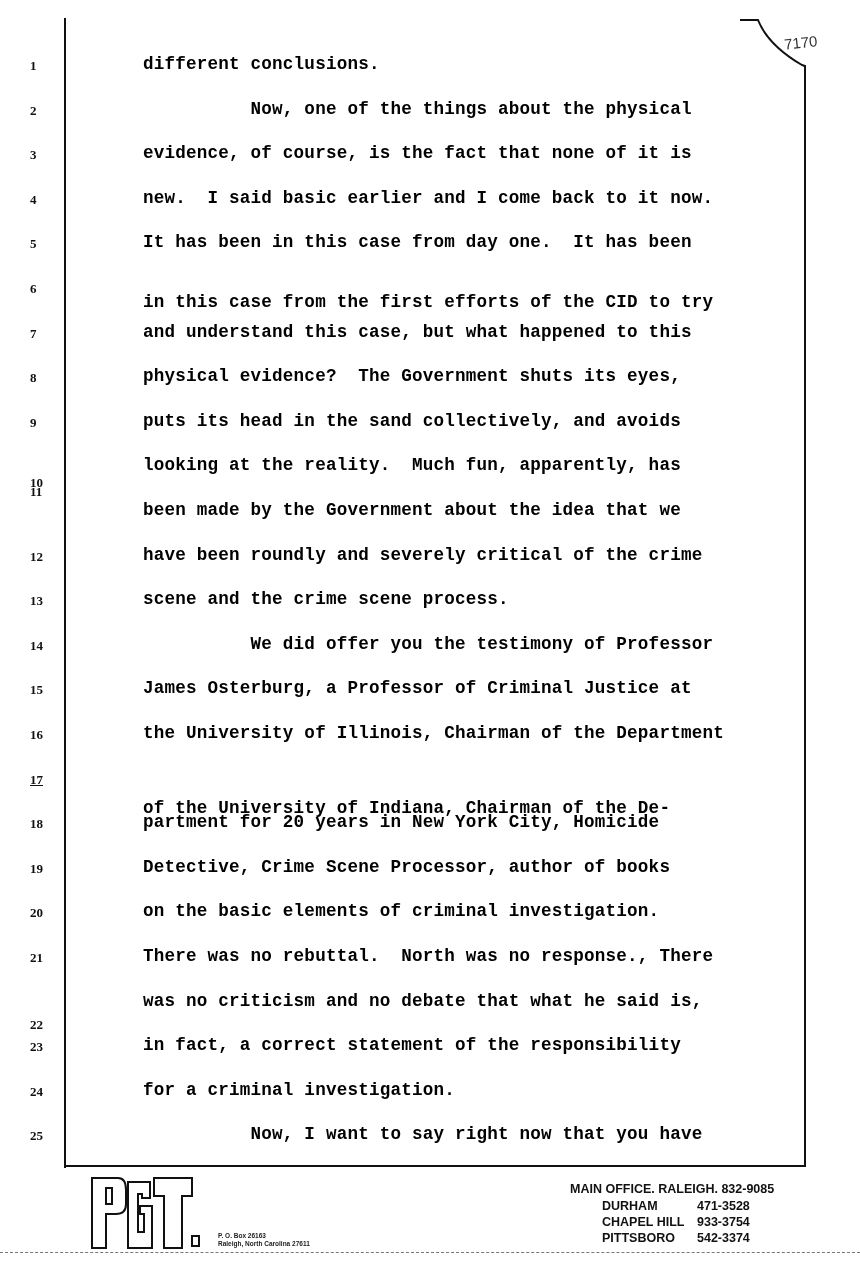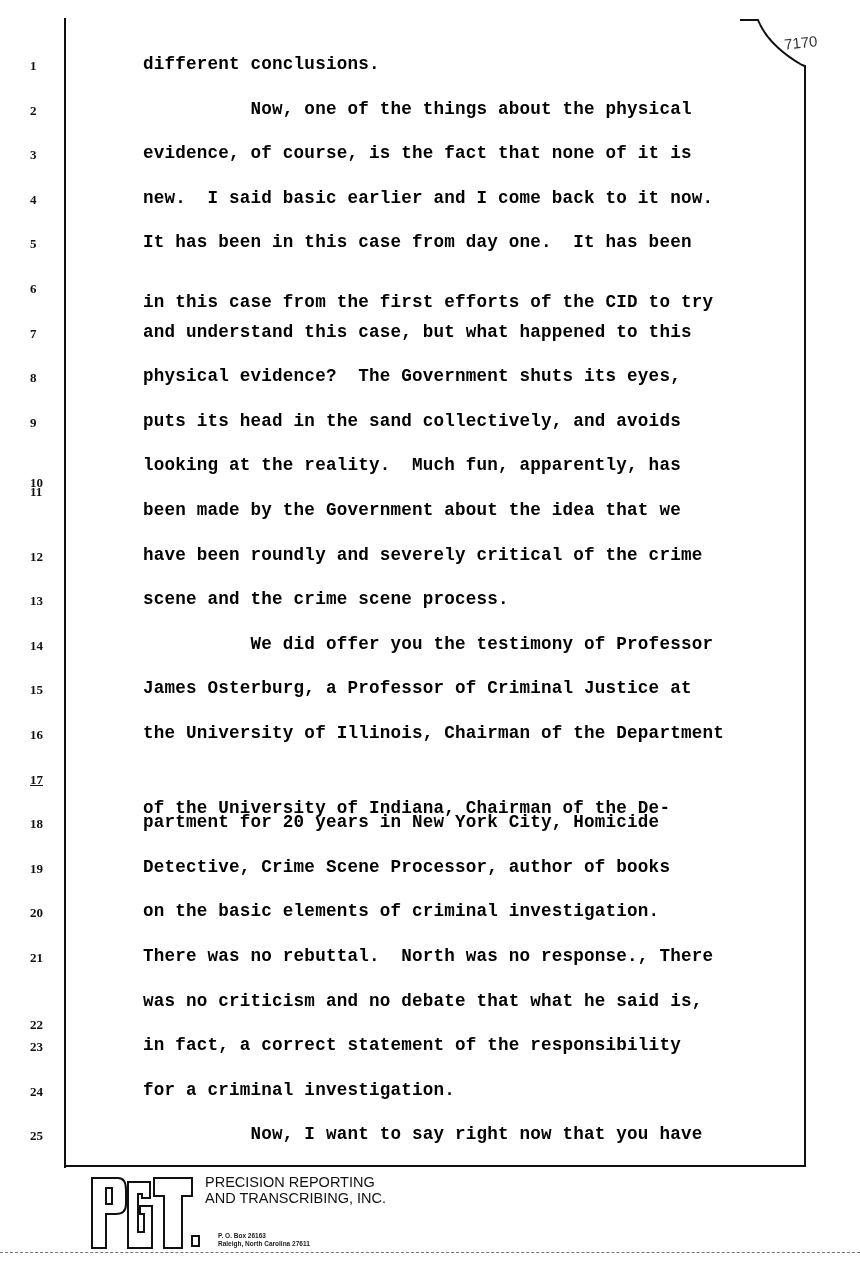--- a/index.html
+++ b/index.html
@@ -89,22 +89,33 @@
 
   <svg class="footer-logo" viewBox="0 0 112 78">
     <g fill="none" stroke="#111" stroke-width="2">
       <path d="M4 4 H30 Q38 4 38 16 V30 Q38 40 28 40 H18 V74 H4 Z"></path>
       <path d="M18 14 V30 H24 V14 Z"></path>
       <path d="M40 8 H62 V24 H54 V20 H50 V58 H56 V40 H52 V32 H64 V74 H40 Z"></path>
       <path d="M66 4 H104 V22 H94 V74 H76 V22 H66 Z"></path>
       <rect x="104" y="62" width="7" height="10"></rect>
     </g>
   </svg>
-  <div class="footer-company">
-    <div>PRECISION REPORTING</div>
-    <div>AND TRANSCRIBING, INC.</div>
-  </div>
   <div class="footer-address">
     <div>P. O. Box 26163</div>
     <div>Raleigh, North Carolina  27611</div>
+  </div>
+  <div class="footer-offices">
+    <div class="office-main">MAIN OFFICE. RALEIGH. 832-9085</div>
+    <div class="office-row">
+      <span class="office-city">DURHAM</span>
+      <span class="office-phone">471-3528</span>
+    </div>
+    <div class="office-row">
+      <span class="office-city">CHAPEL HILL</span>
+      <span class="office-phone">933-3754</span>
+    </div>
+    <div class="office-row">
+      <span class="office-city">PITTSBORO</span>
+      <span class="office-phone">542-3374</span>
+    </div>
   </div>
   <div class="footer-rule"></div>
 </div>
 
 </body></html>

